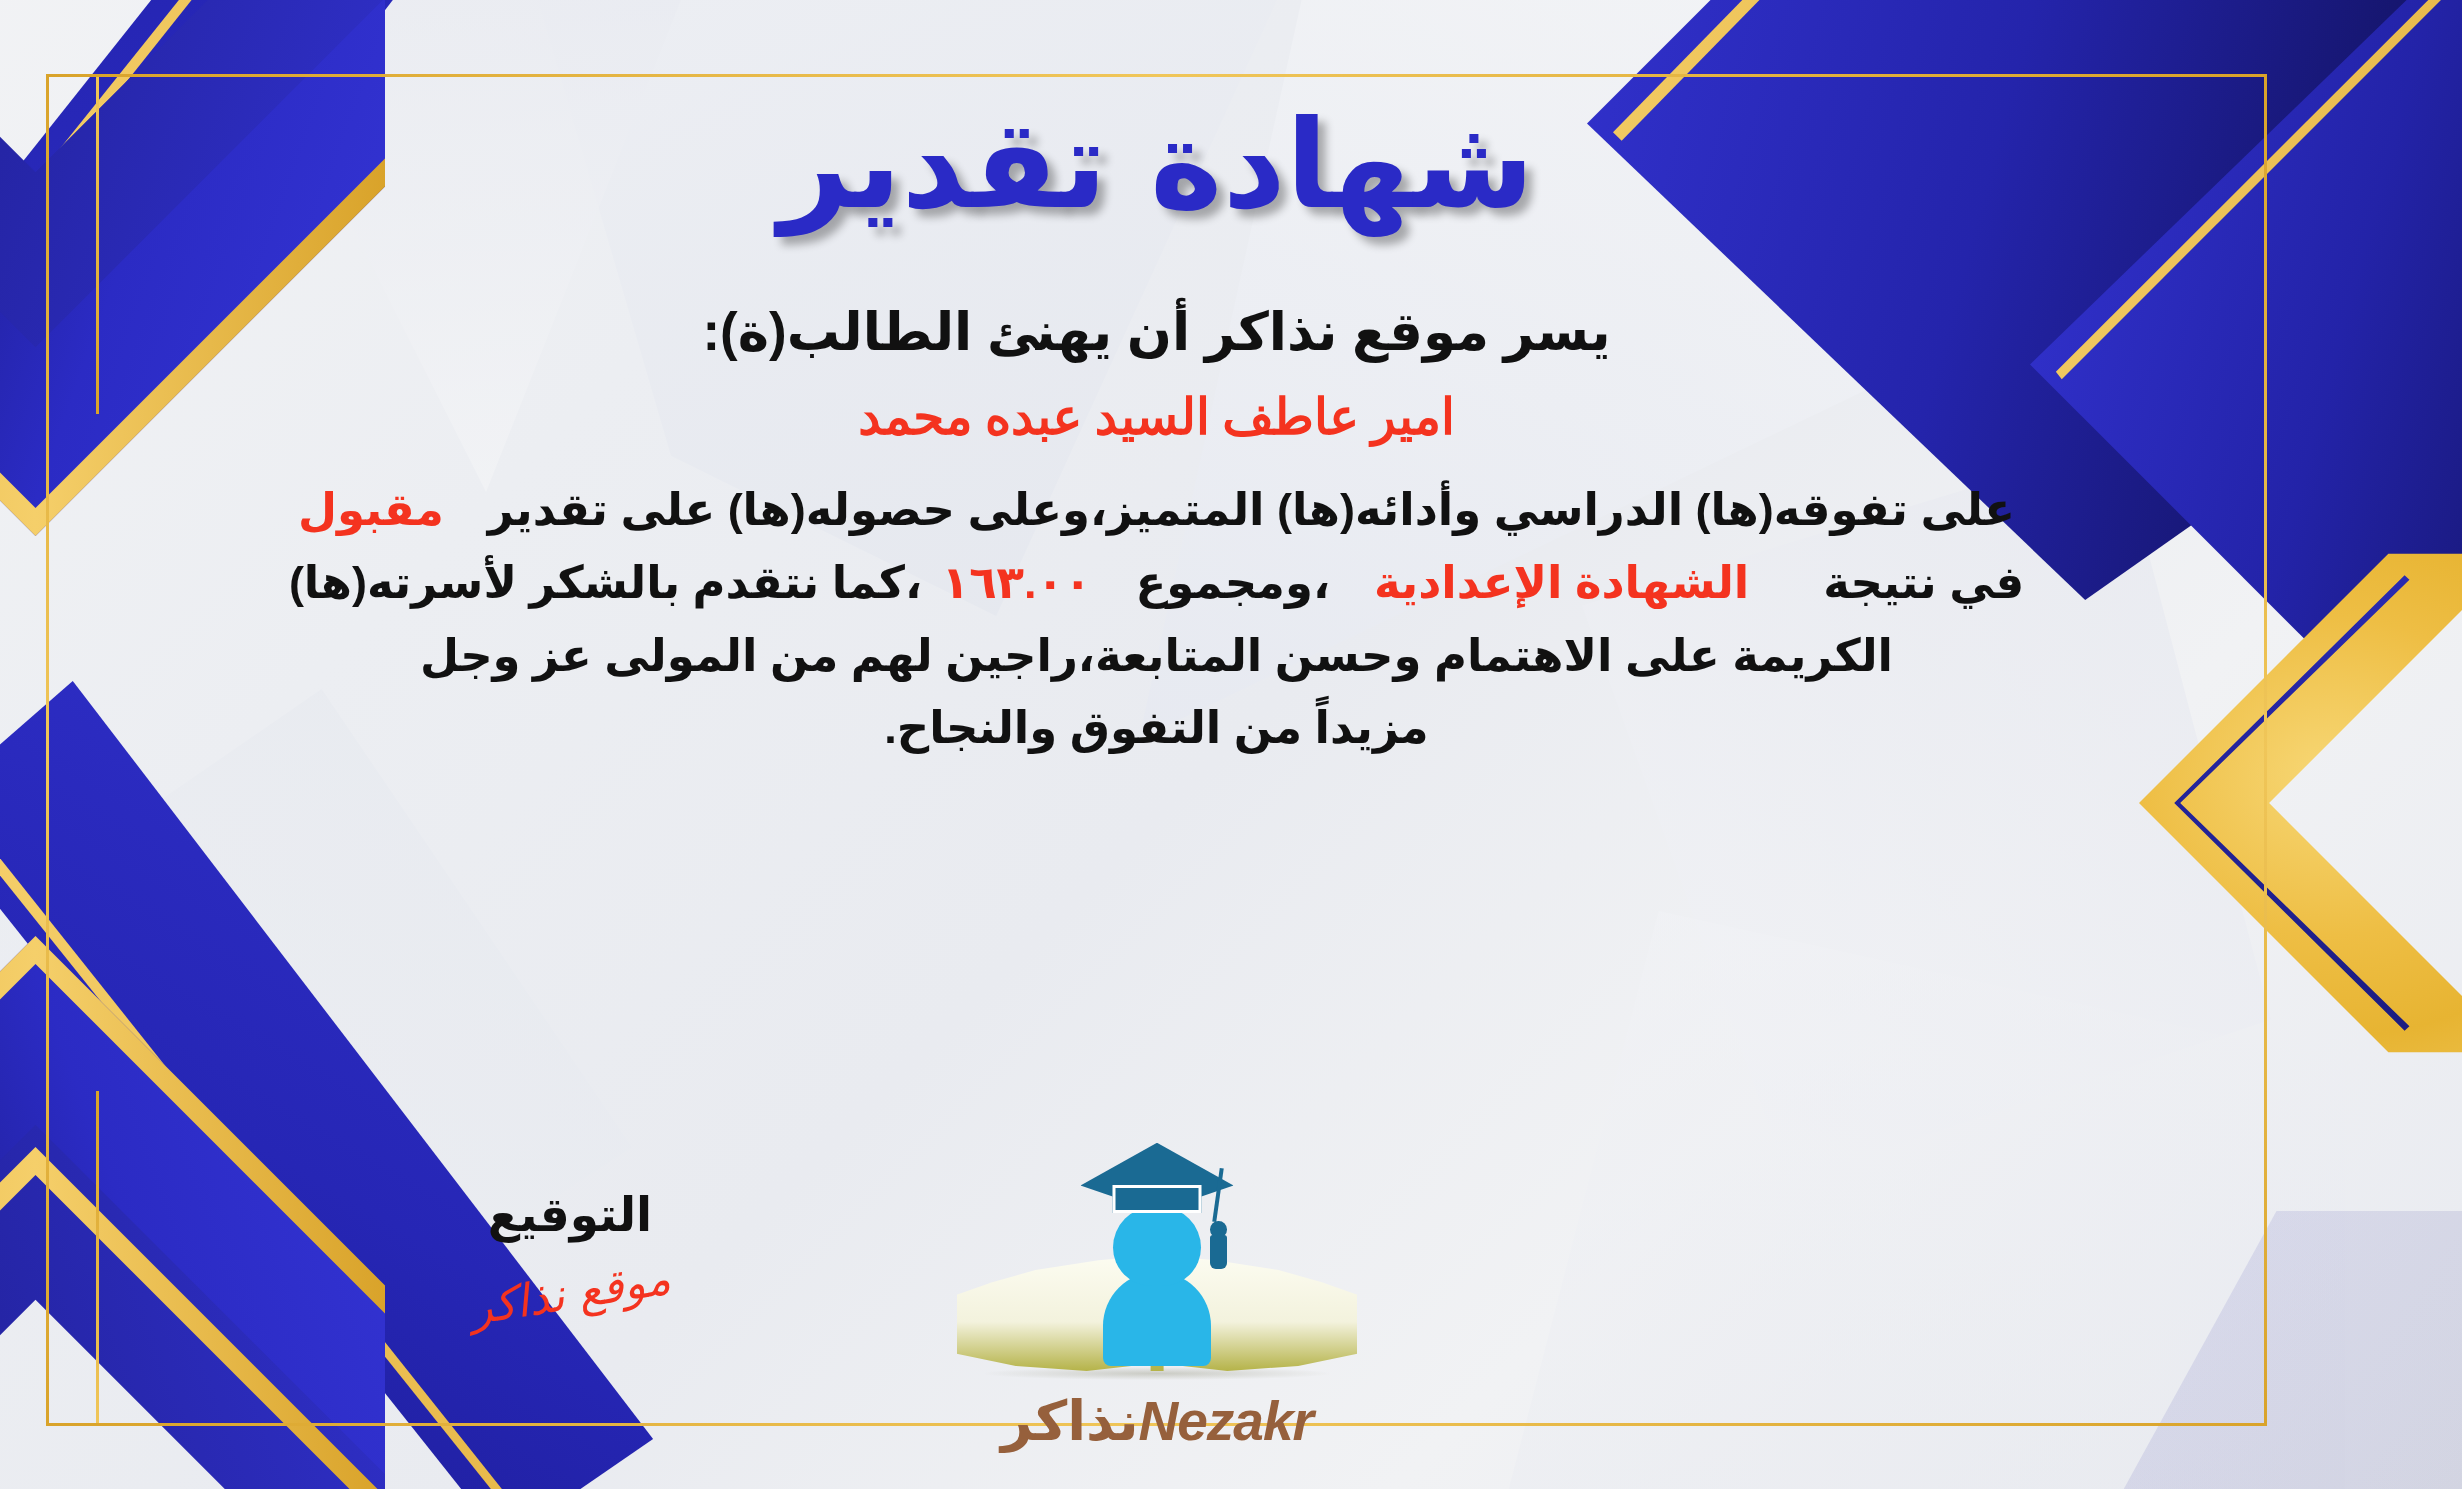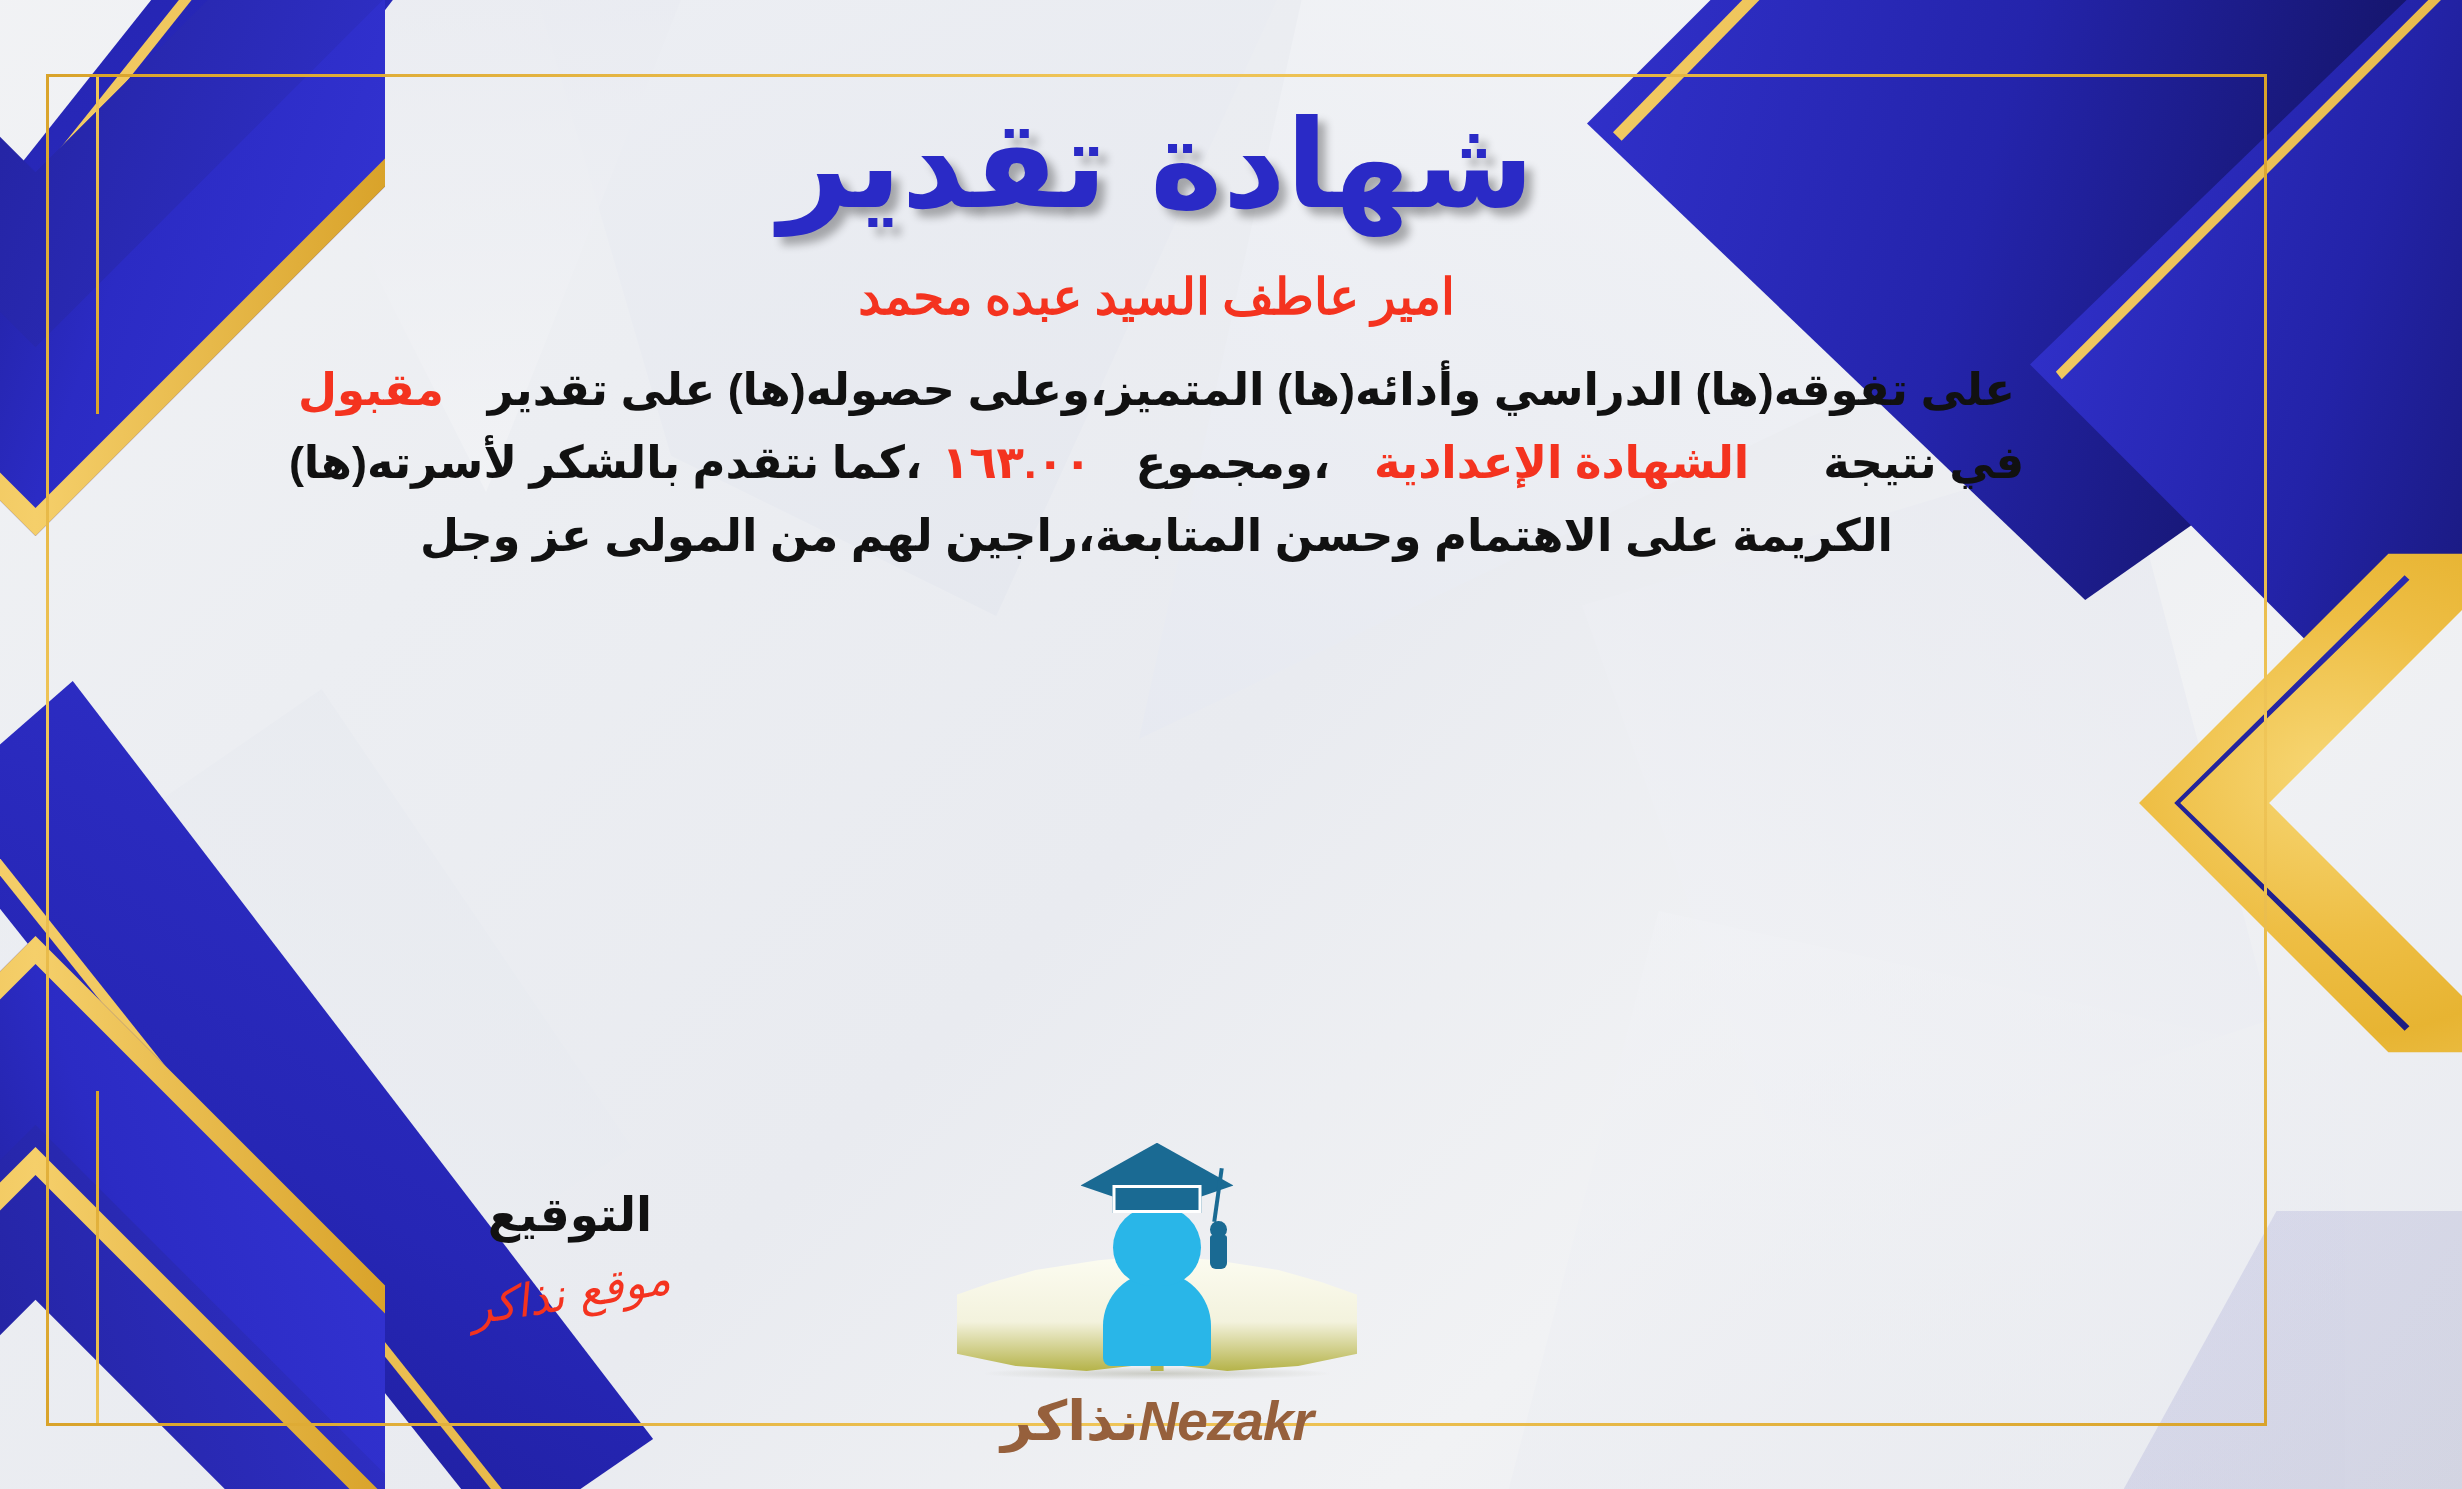--- a/index.html
+++ b/index.html
@@ -486,35 +486,37 @@
 
   <div class="frame-line frame-top"></div>
   <div class="frame-line frame-bottom"></div>
   <div class="frame-line frame-left"></div>
   <div class="frame-line frame-right"></div>
 
   <div class="content">
 
     <div class="cert-title">شهادة تقدير</div>
 
+    <div class="intro-line">يسر موقع نذاكر أن يهنئ الطالب(ة):</div>
 
     <div class="student-name">امير عاطف السيد عبده محمد</div>
 
     <div class="body-block">
 
       <div class="body-line">
         <span>على تفوقه(ها) الدراسي وأدائه(ها) المتميز،وعلى حصوله(ها) على تقدير</span><span class="gap-md"></span><span class="hl-red">مقبول</span>
       </div>
 
       <div class="body-line">
         <span>في نتيجة</span><span class="gap-lg"></span><span class="hl-red">الشهادة الإعدادية</span><span class="gap-md"></span><span>،ومجموع</span><span class="gap-md"></span><span class="hl-red">١٦٣.٠٠</span><span class="gap-sm"></span><span>،كما نتقدم بالشكر لأسرته(ها)</span>
       </div>
 
       <div class="body-line">الكريمة على الاهتمام وحسن المتابعة،راجين لهم من المولى عز وجل</div>
 
+      <div class="body-line">مزيداً من التفوق والنجاح.</div>
     </div>
 
     <div class="footer">
 
       <div class="signature-block">
         <div class="signature-label">التوقيع</div>
         <div class="signature-mark">موقع نذاكر</div>
       </div>
 
       <div class="logo-block">

